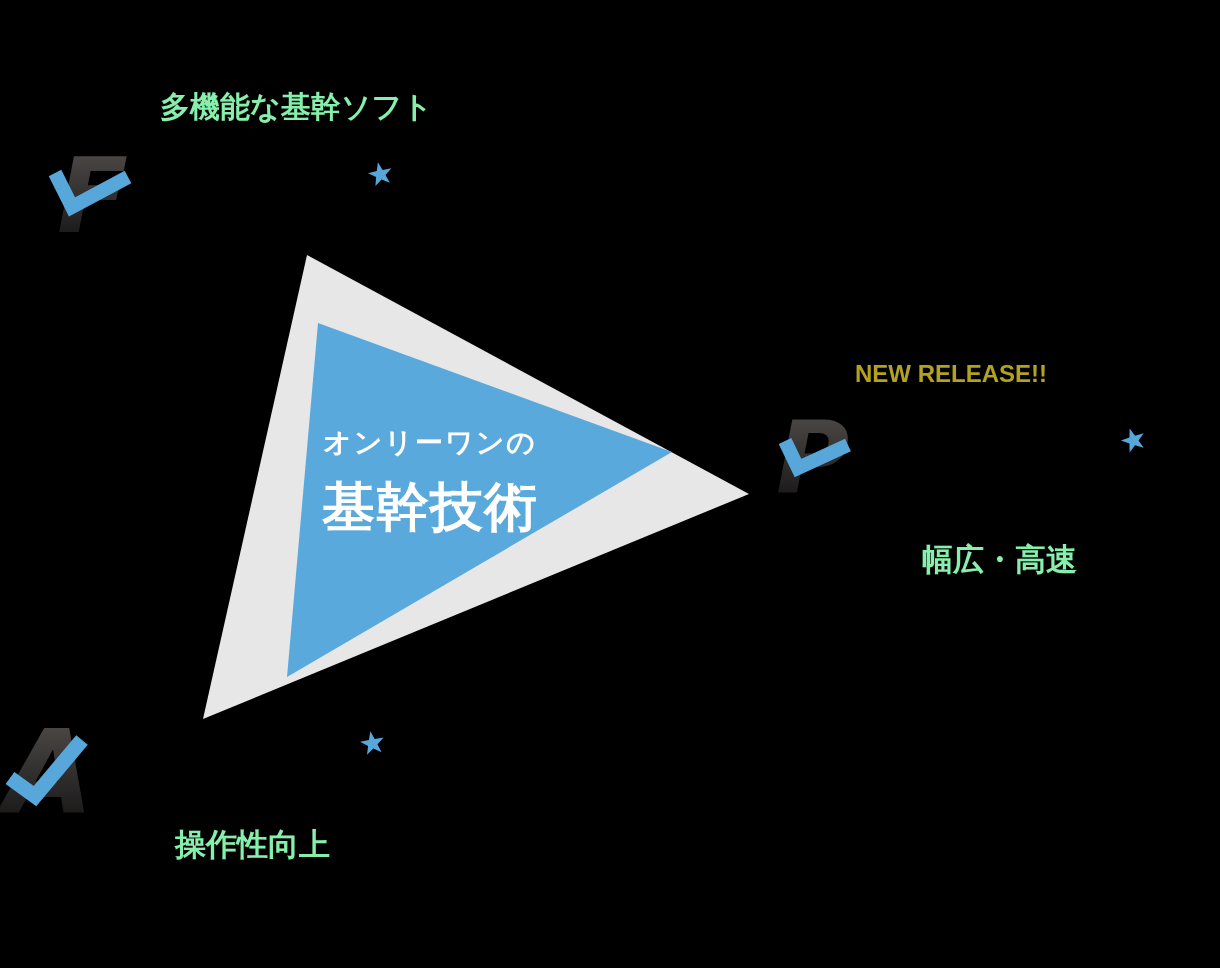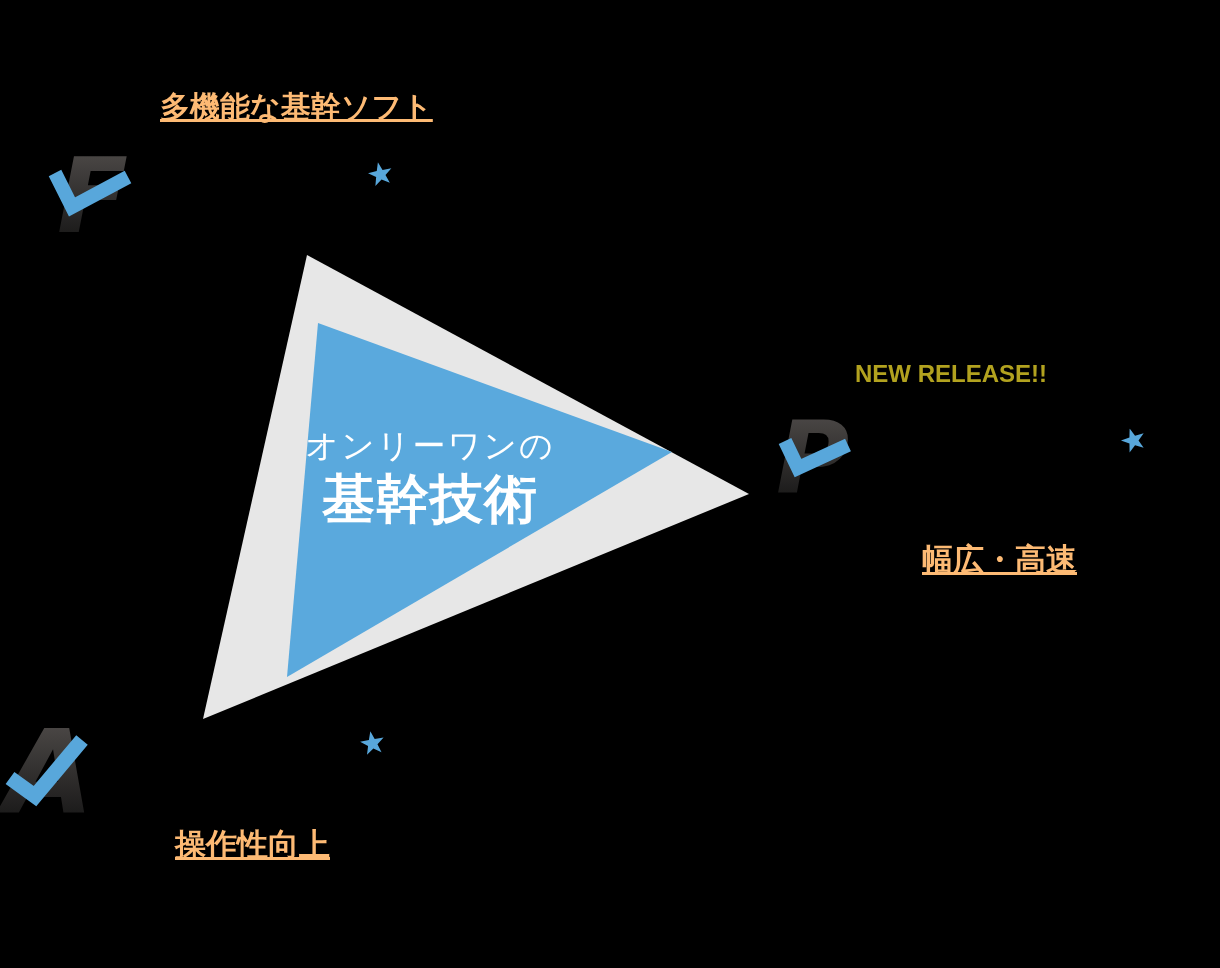--- a/index.html
+++ b/index.html
@@ -6,44 +6,43 @@
   #canvas{
     position:relative;
     width:1220px;height:968px;
     background:#000000;
     overflow:hidden;
     font-family:"Liberation Sans","DejaVu Sans",sans-serif;
   }
   .abs{position:absolute;}
   
   .jp-label{
-    color:#fdba74;
+    color:#86efac;
     font-weight:bold;
     white-space:nowrap;
     line-height:1;
-    text-decoration:underline;
   }
   #label-f{left:160px;top:92px;font-size:30px;letter-spacing:0px;}
   #label-p{left:922px;top:544px;font-size:31px;}
   #label-a{left:175px;top:829px;font-size:31px;}
   #badge-new-release{
     left:855px;top:362px;
     font-size:24px;font-weight:bold;
     color:#b2a21f;letter-spacing:0px;white-space:nowrap;line-height:1;
   }
   
   #center-text{
     left:250px;top:427px;width:360px;
     text-align:center;color:#ffffff;
   }
   #center-subtitle{
-    font-size:33px;font-weight:400;letter-spacing:2px;line-height:1.15;text-align:center;
+    font-size:28px;font-weight:700;letter-spacing:2px;line-height:1.15;text-align:center;
   }
   #center-title{
-    font-size:53px;font-weight:bold;letter-spacing:1px;line-height:1.05;margin-top:6px;
+    font-size:53px;font-weight:bold;letter-spacing:1px;line-height:1.05;margin-top:20px;
   }
   
   #triangle-svg{left:0;top:0;}
   .logo-svg text{
     font-family:"DejaVu Sans","Liberation Sans",sans-serif;
     font-weight:bold;font-style:oblique;
   }
   #logo-f{left:45px;top:140px;}
   #logo-p{left:770px;top:408px;}
   #logo-a{left:0px;top:718px;}

